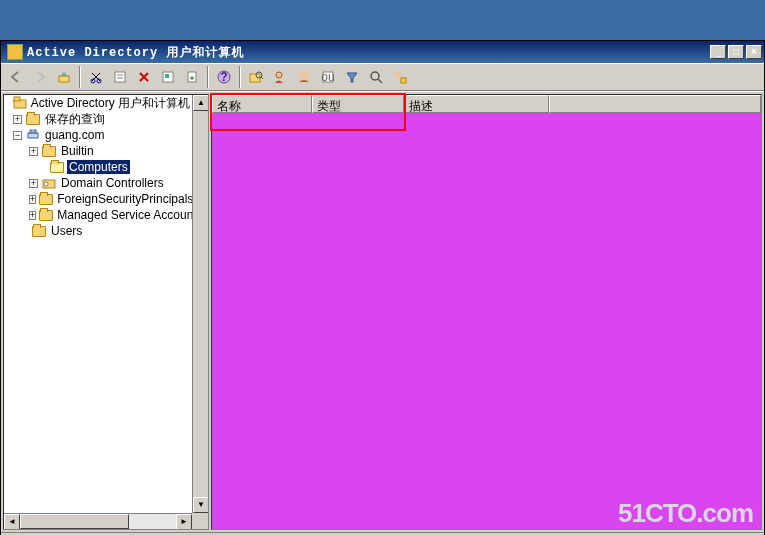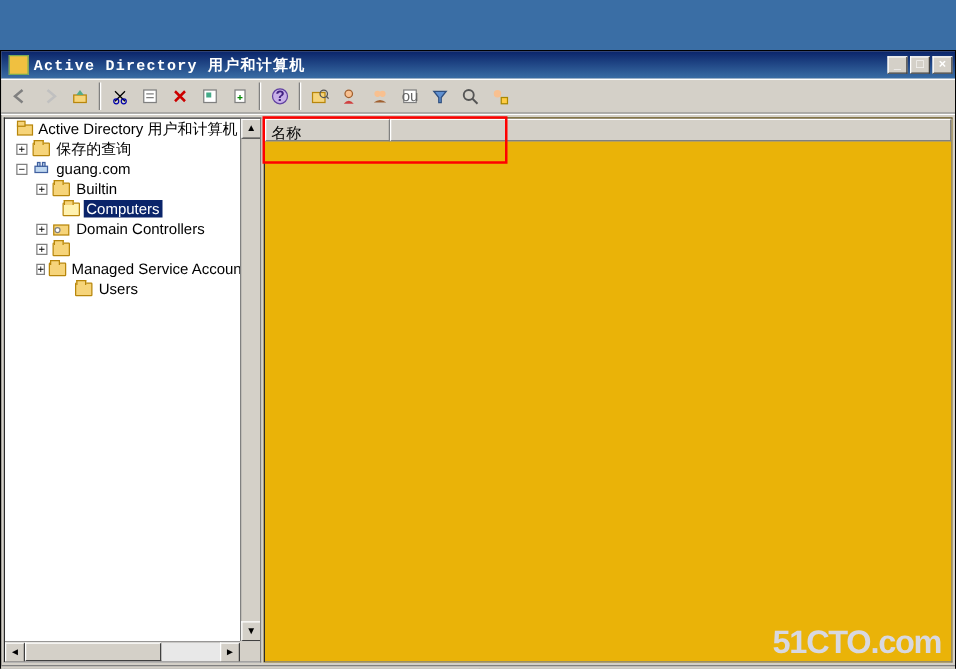--- a/index.html
+++ b/index.html
@@ -23,21 +23,21 @@
   .twister.empty { border:none; }
   .ticon { width:16px; height:14px; margin-right:2px; display:inline-flex; align-items:center; justify-content:center;}
   .folder { width:14px; height:11px; background:#f6d47a; border:1px solid #b8860b; border-radius:1px; position:relative;}
   .folder::before{content:"";position:absolute;left:0;top:-3px;width:6px;height:3px;background:#f6d47a;border:1px solid #b8860b;border-bottom:none;}
   .tlabel { padding:0 2px; }
   .tlabel.sel { background:#0a246a; color:#fff; }
   .hscroll { position:absolute; left:0; bottom:0; right:16px; height:16px; background:#d4d0c8; border-top:1px solid #808080; display:flex;}
   .vscroll { position:absolute; right:0; top:0; bottom:16px; width:16px; background:#d4d0c8; border-left:1px solid #808080; display:flex; flex-direction:column;}
   .sbtn { width:16px; height:16px; background:#d4d0c8; border:1px solid #fff; border-right-color:#404040; border-bottom-color:#404040; font-size:8px; text-align:center; line-height:14px; font-family:Arial;}
   .scorner { position:absolute; right:0; bottom:0; width:16px; height:16px; background:#d4d0c8;}
-  .list { flex:1; background:#eab308; border:1px inset #808080; margin:2px 2px 2px 0; position:relative; }
+  .list { flex:1; background:#d946ef; border:1px inset #808080; margin:2px 2px 2px 0; position:relative; }
   .colheaders { height:18px; display:flex; background:#d4d0c8; border-bottom:1px solid #808080;}
   .colh { height:18px; border:1px solid #fff; border-right-color:#808080; border-bottom-color:#808080; padding:2px 4px; }
   .highlight { position:absolute; border:2px solid red; pointer-events:none; }
   .lrow { display:flex; align-items:center; height:16px; font-family:SimSun,"Courier New",monospace;}
   .pcicon{width:16px;height:14px;display:inline-block;margin:0 2px;}
   .pcicon svg{width:16px;height:14px;}
   .statusbar { height:20px; background:#d4d0c8; border-top:1px solid #808080; display:flex; align-items:center; padding:2px;}
   .statuscell{flex:1;height:16px;border:1px inset #fff; background:#d4d0c8;}
   .watermark { position:absolute; right:12px; bottom:6px; color:#d8d8e0; text-align:center; font-family:Arial; pointer-events:none;}
   .watermark .big{font-size:26px; font-weight:bold; letter-spacing:-1px;}
@@ -213,29 +213,30 @@
                 <circle cx="4" cy="7" r="2" fill="#fff" stroke="#808080"></circle>
               </svg>
             </span>
             <span class="tlabel">Domain Controllers</span>
           </div>
         <div class="trow" style="padding-left:22px">
             <span class="twister">+</span>
             <span class="ticon">
               <span class="folder"></span>
             </span>
+            <span class="tlabel">ForeignSecurityPrincipals</span>
           </div>
         <div class="trow" style="padding-left:22px">
             <span class="twister">+</span>
             <span class="ticon">
               <span class="folder"></span>
             </span>
             <span class="tlabel">Managed Service Accounts</span>
           </div>
-        <div class="trow" style="padding-left:40px">
+        <div class="trow" style="padding-left:12px">
             <span class="twister empty"></span>
             <span class="ticon">
               <span class="folder"></span>
             </span>
             <span class="tlabel">Users</span>
           </div>
       </div>
       <div class="vscroll">
           <div class="sbtn">▲</div>
           <div style="flex:1"></div>
@@ -247,20 +248,22 @@
             <div style="position:absolute;left:0;top:0;width:70%;height:100%;background:#d4d0c8;border:1px solid #fff;border-right-color:#404040;border-bottom-color:#404040"></div>
           </div>
           <div class="sbtn">►</div>
         </div>
       <div class="scorner"></div>
     </div>
 
     <div class="list">
       <div class="colheaders">
         <div class="colh" style="width:100px">名称</div>
+        <div class="colh" style="width:92px">类型</div>
+        <div class="colh" style="width:145px">描述</div>
         <div class="colh" style="flex:1"></div>
       </div>
       <div class="highlight" style="left:-2px;top:-2px;width:196px;height:38px"></div>
     </div>
   </div>
 
   <div class="statusbar">
     <div class="statuscell"></div>
     <div class="statuscell"></div>
   </div>

